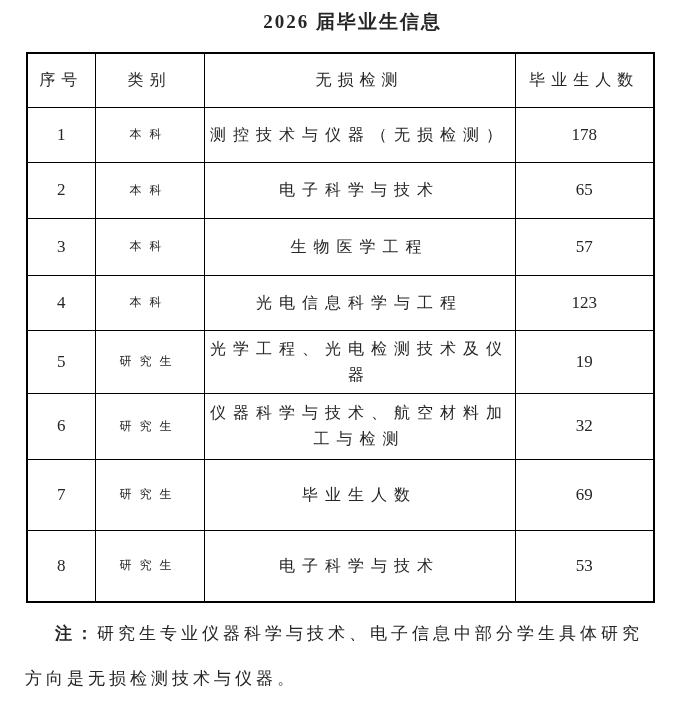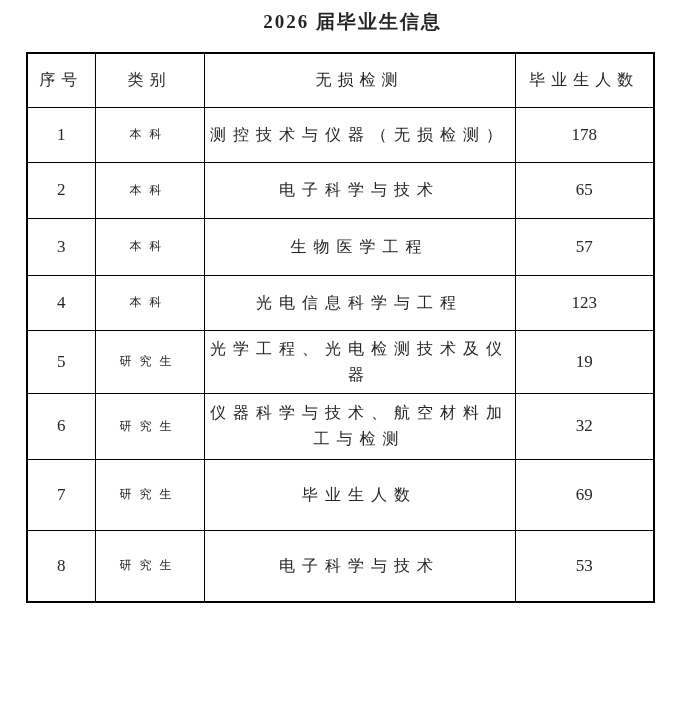--- a/index.html
+++ b/index.html
@@ -160,14 +160,15 @@
       </tr>
       <tr>
         <td class="cell-no">8</td>
         <td class="cell-category">研究生</td>
         <td class="cell-major">电子科学与技术</td>
         <td class="cell-count">53</td>
       </tr>
     </tbody>
   </table>
 
+  <p class="note"><span class="note-label">注：</span><span>研究生专业仪器科学与技术、电子信息中部分学生具体研究方向是无损检测技术与仪器。</span></p>
 
 </div>
 
 </body></html>

